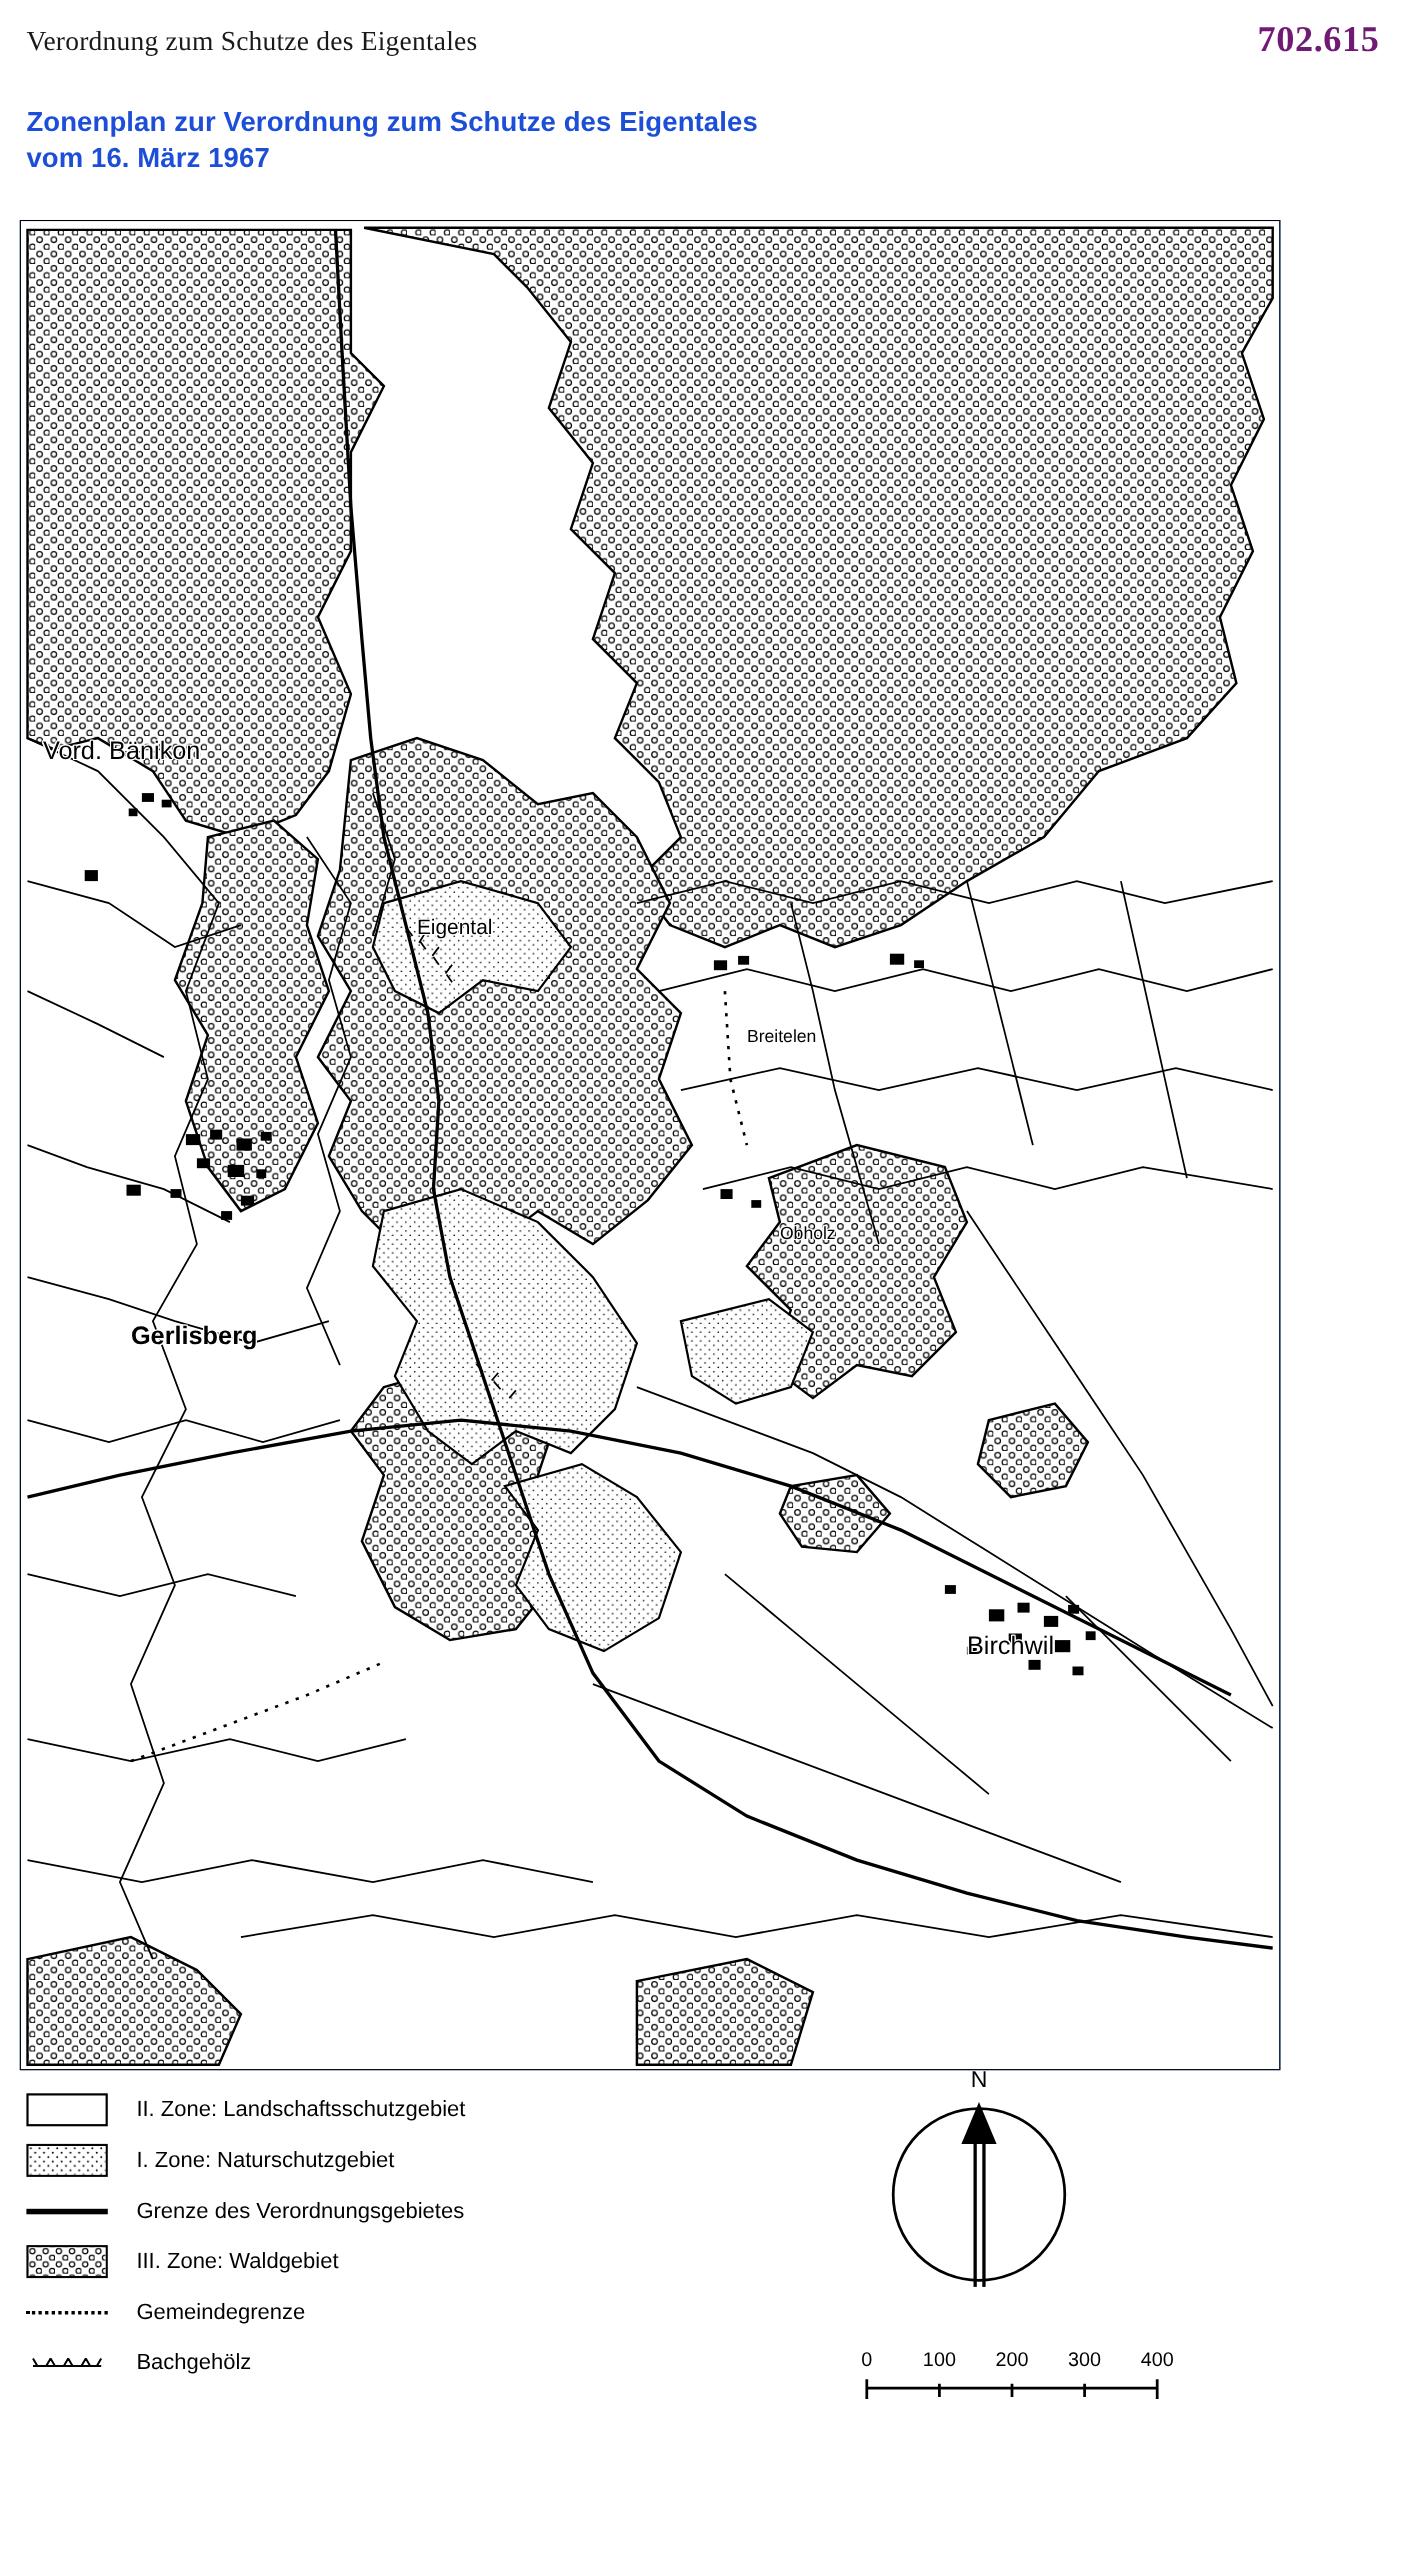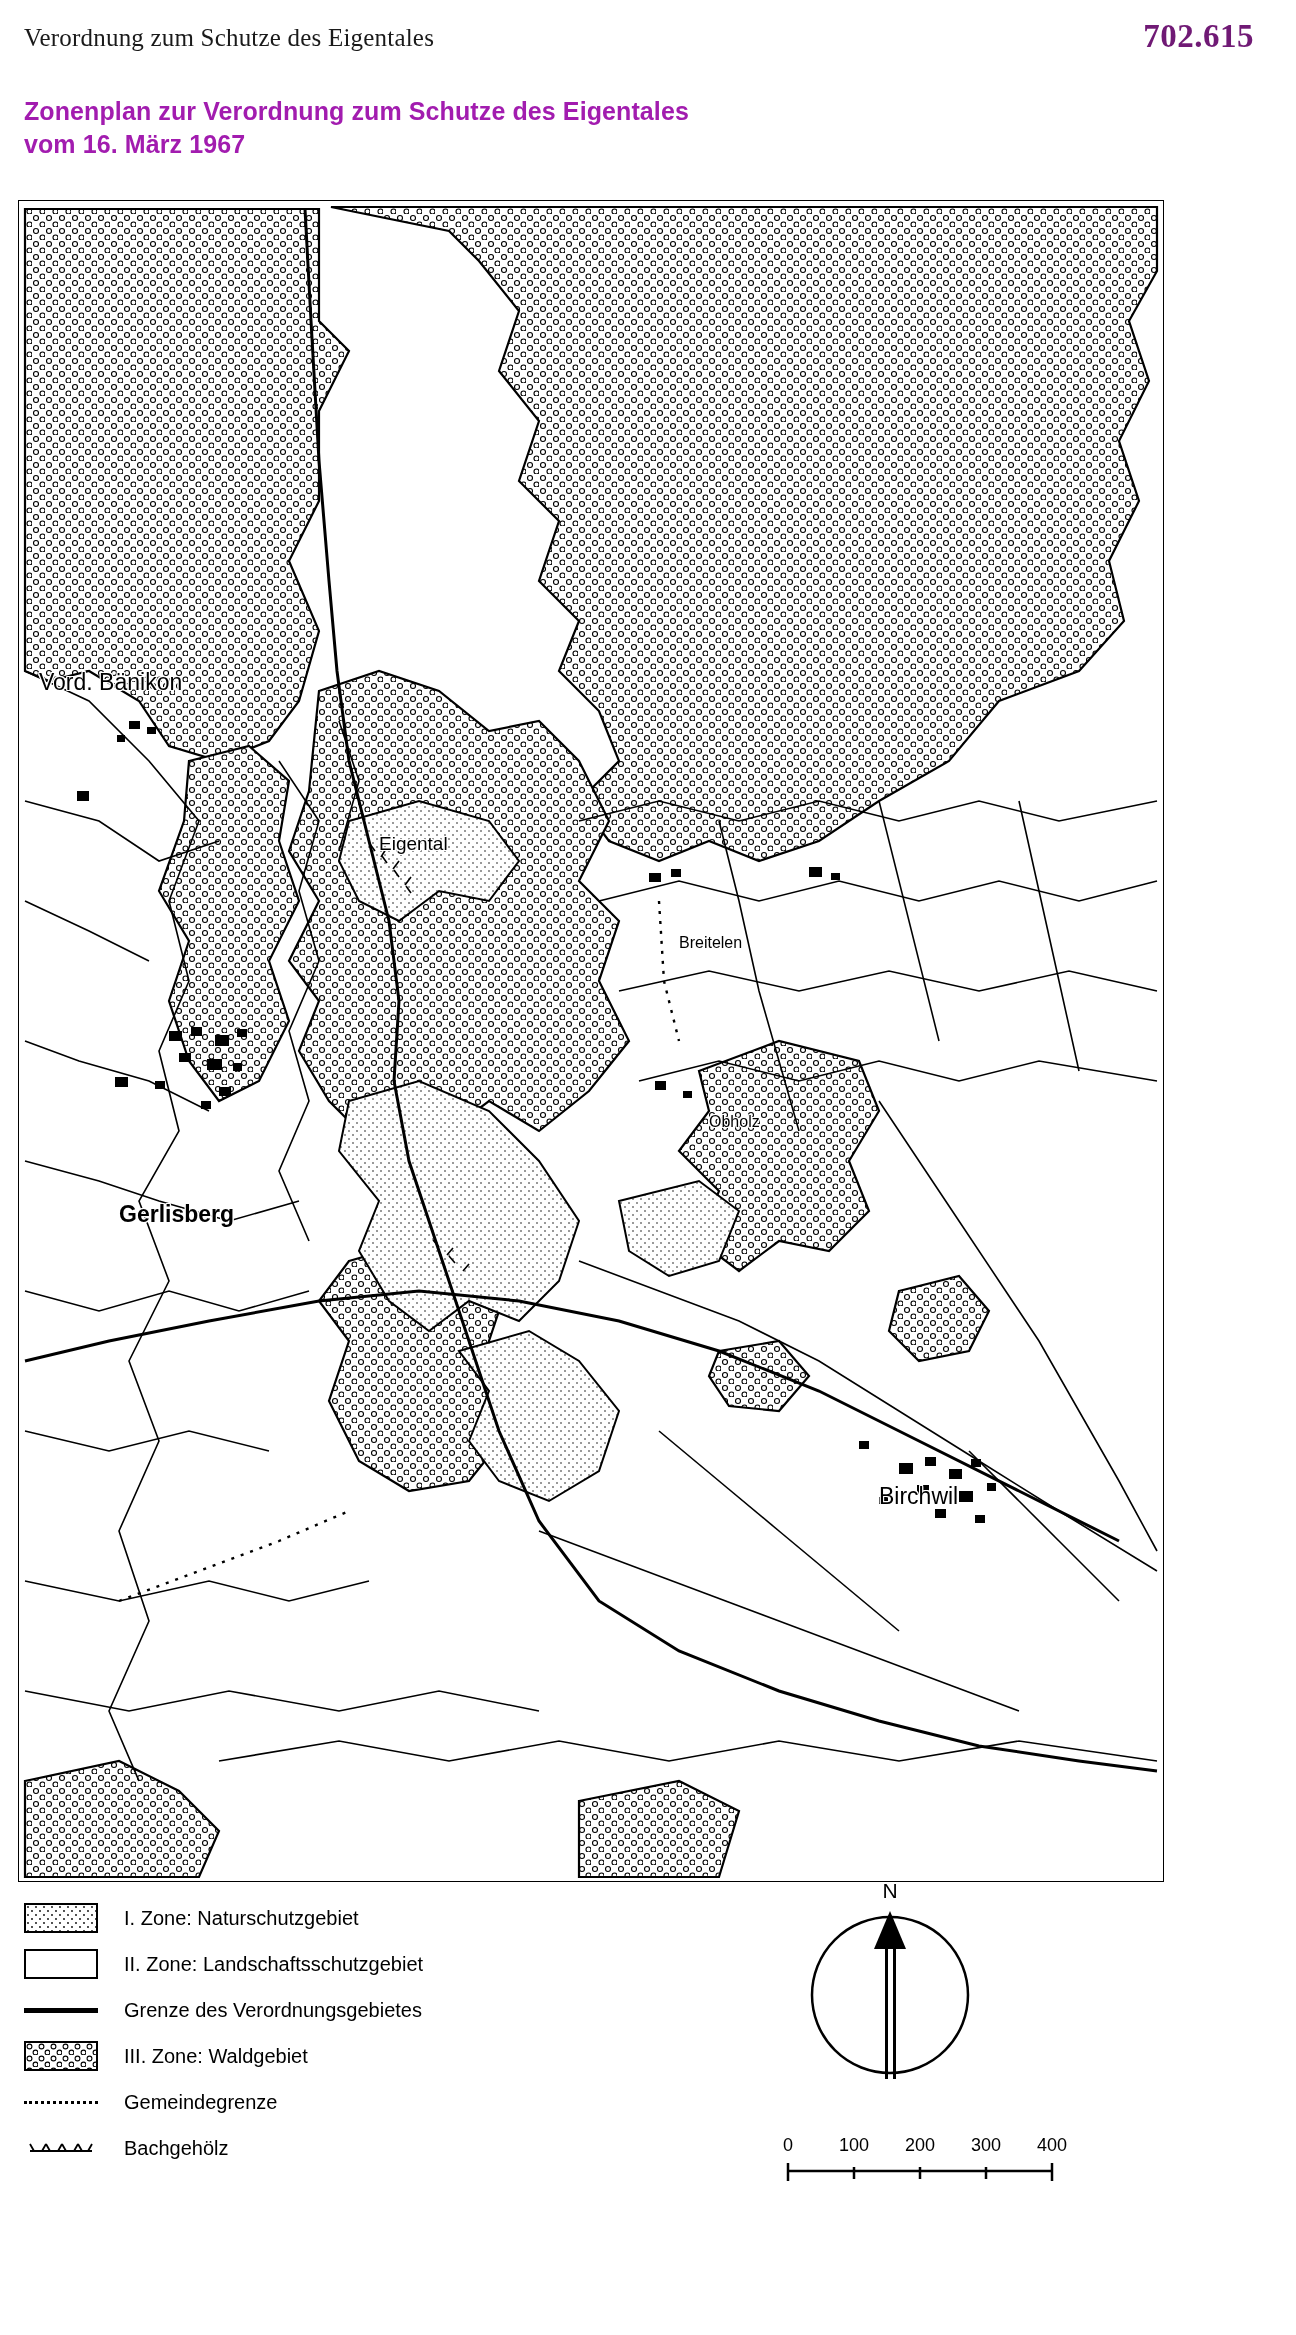--- a/index.html
+++ b/index.html
@@ -52,21 +52,21 @@
     color: #701a75;
   }
 
   .title {
     position: absolute;
     left: 24px;
     top: 95px;
     font-size: 25px;
     font-weight: bold;
     line-height: 1.33;
-    color: #a21caf;
+    color: #1d4ed8;
     letter-spacing: 0.1px;
   }
 
   
   .map-wrap {
     position: absolute;
     left: 18px;
     top: 200px;
     width: 1144px;
     height: 1680px;
@@ -332,41 +332,41 @@
     <div class="map-label" style="left:360px; top:632px;">Eigental</div>
     <div class="map-label small" style="left:660px; top:733px;">Breitelen</div>
     <div class="map-label small" style="left:690px; top:912px;">Obholz</div>
     <div class="map-label big" style="left:100px; top:1000px;font-weight:bold;">Gerlisberg</div>
     <div class="map-label big" style="left:860px; top:1282px;">Birchwil</div>
   </div>
 
   <div class="legend">
 
     <div class="legend-row">
+      <div class="swatch"></div>
+      <div class="legend-text">II. Zone: Landschaftsschutzgebiet</div>
+    </div>
+
+    <div class="legend-row">
       <div class="swatch">
         <svg width="70" height="26">
           <rect width="70" height="26" fill="url(#lp-natur)"></rect>
           <defs>
             <pattern id="lp-natur" width="8" height="8" patternUnits="userSpaceOnUse">
               <rect width="8" height="8" fill="#fff"></rect>
               <circle cx="2" cy="2" r="0.9" fill="#000"></circle>
               <circle cx="6" cy="6" r="0.9" fill="#000"></circle>
             </pattern>
           </defs>
         </svg>
       </div>
       <div class="legend-text">I. Zone: Naturschutzgebiet</div>
     </div>
 
     <div class="legend-row">
-      <div class="swatch"></div>
-      <div class="legend-text">II. Zone: Landschaftsschutzgebiet</div>
-    </div>
-
-    <div class="legend-row">
       <div class="rule-sample">
         <div class="solid-line"></div>
       </div>
       <div class="legend-text">Grenze des Verordnungsgebietes</div>
     </div>
 
     <div class="legend-row">
       <div class="swatch">
         <svg width="70" height="26">
           <rect width="70" height="26" fill="url(#lp-wald)"></rect>

